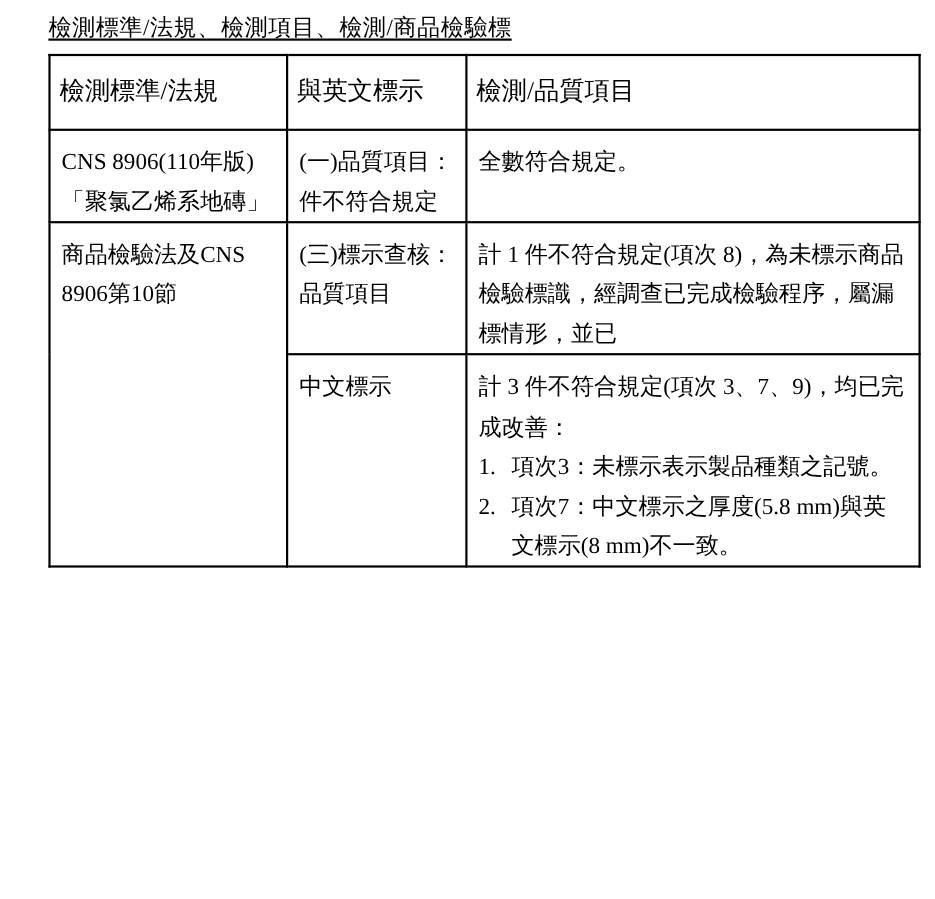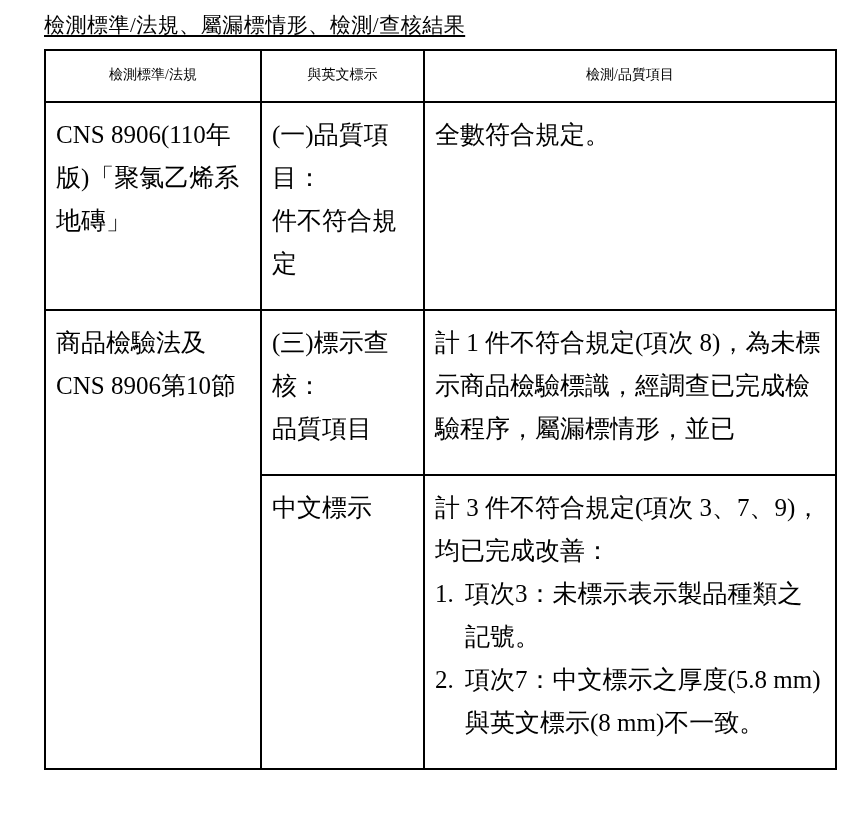--- a/index.html
+++ b/index.html
@@ -32,30 +32,29 @@
   }
   table.result-table {
     border-collapse: collapse;
     width: 791px;
     table-layout: fixed;
   }
   table.result-table td,
   table.result-table th {
     border: 2px solid #000000;
     vertical-align: top;
-    padding: 10px 10px 24px 10px;
-    font-size: 25px;
+    padding: 10px 10px 0 10px;
+    font-size: 21px;
     line-height: 1.72;
     font-weight: 400;
     text-align: left;
   }
   table.result-table thead th {
-    text-align: center;
     padding: 12px 8px 14px 8px;
-    font-size: 14px;
+    font-size: 23px;
   }
   col.c1 { width: 216px; }
   col.c2 { width: 163px; }
   col.c3 { width: 412px; }
 
   .cell-sub-underline {
     text-underline-offset: 3px;
   }
   .para {
     margin: 0;
@@ -77,21 +76,21 @@
     position: absolute;
     left: 0;
     top: 0;
   }
 </style>
 </head>
 <body>
 
 <div class="page">
 
-  <div class="doc-title">檢測標準/法規、屬漏標情形、檢測/查核結果</div>
+  <div class="doc-title">檢測標準/法規、檢測項目、檢測/商品檢驗標</div>
 
   <table class="result-table">
     <colgroup>
       <col class="c1">
       <col class="c2">
       <col class="c3">
     </colgroup>
     <thead>
       <tr>
         <th>檢測標準/法規</th>

